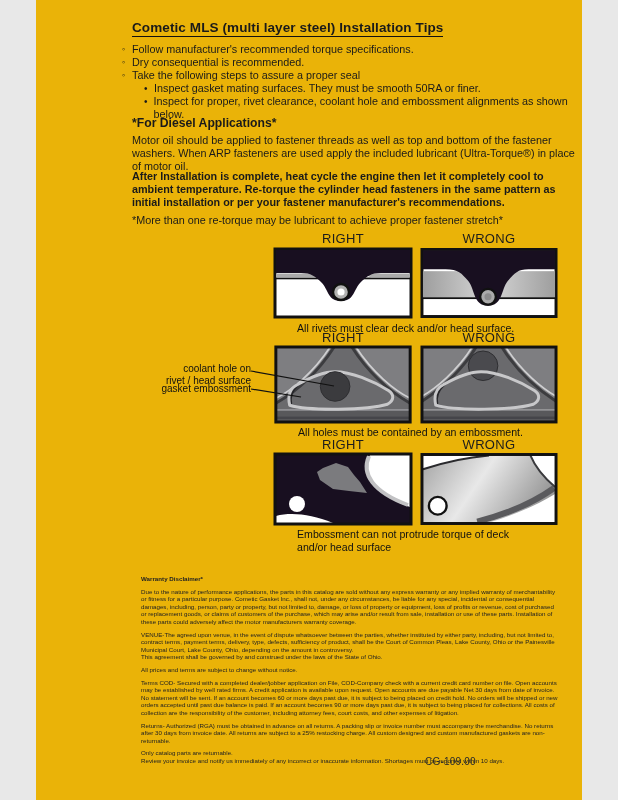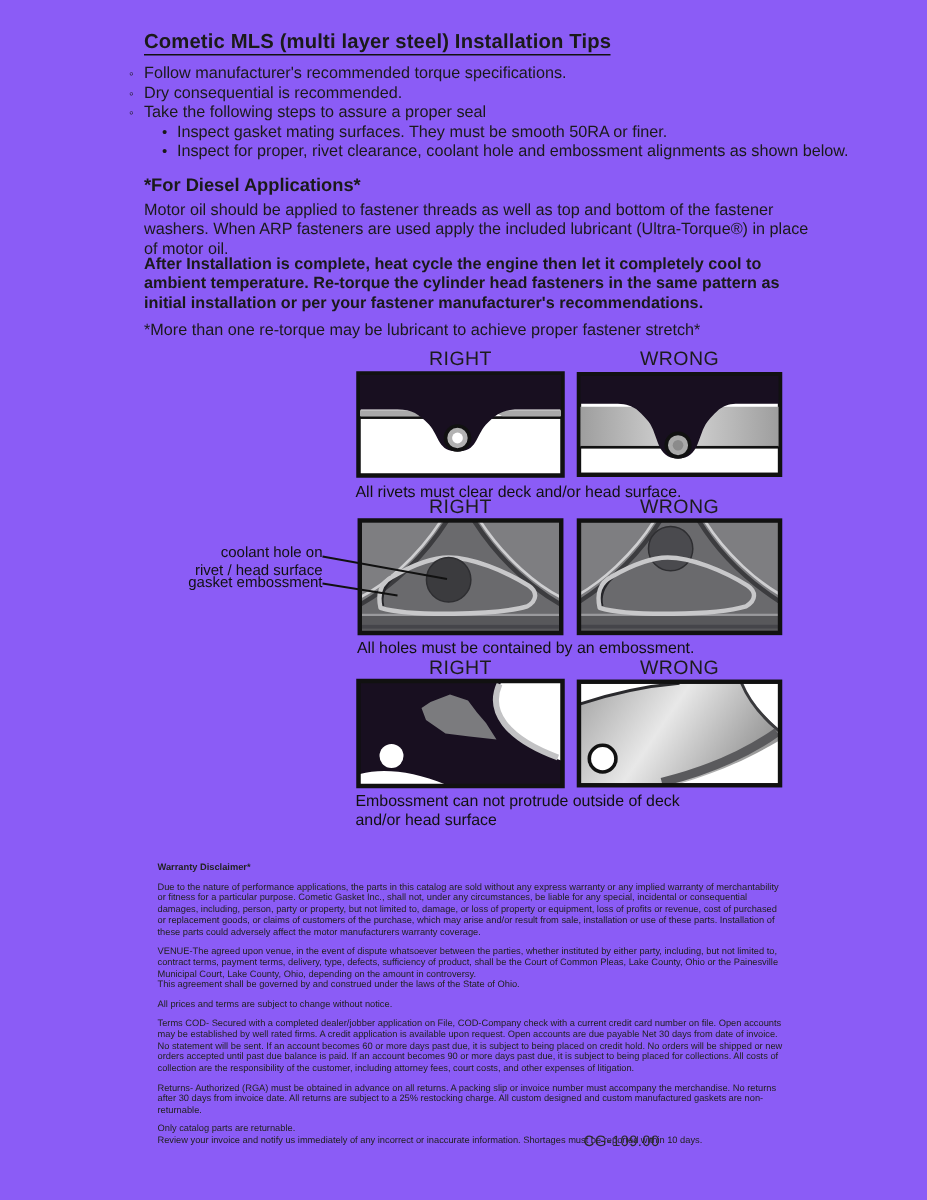--- a/index.html
+++ b/index.html
@@ -1,37 +1,37 @@
 <!DOCTYPE html>
 <html><head>
 <meta charset="utf-8">
 <style>
   html,body{margin:0;padding:0;background:#e8e8e8;}
   .page{
-    position:relative;width:618px;height:800px;background:#8b5cf6;
+    position:relative;width:546px;height:800px;background:#eab308;
     font-family:"Liberation Sans","DejaVu Sans",sans-serif;color:#1a1a1a;
     overflow:hidden;margin:0 auto;
   }
   .abs{position:absolute;}
   .title{
     top:20px;left:96px;font-size:13.5px;font-weight:bold;
     border-bottom:1.6px solid #111;padding-bottom:1px;letter-spacing:.1px;
   }
   .bullets{top:43px;left:86px;font-size:10.8px;line-height:13px;}
   .b-row{display:flex;}
   .b-mark{width:10px;font-size:9px;line-height:13px;}
   .sub{margin-left:22px;}
   .sub .b-mark{font-size:10px;}
   .h2{top:116px;left:96px;font-size:12.2px;font-weight:bold;}
   .para{left:96px;width:452px;font-size:10.8px;line-height:13px;}
   .p1{top:134px;}
   .p2{top:170px;font-weight:bold;}
   .p3{top:214px;}
   .figlabel{font-size:13px;text-align:center;color:#1c1c1c;letter-spacing:.3px;}
-  .caption{font-size:10.6px;line-height:13px;color:#111;}
+  .caption{font-size:10.6px;line-height:13px;color:#111;margin-left:24px;}
   .annot{font-size:10px;line-height:11.5px;text-align:right;color:#111;}
   .legal{left:105px;top:575px;width:420px;font-size:6.2px;line-height:7.6px;color:#222;}
   .legal .lh{font-weight:bold;margin-bottom:5px;}
   .legal .lp{margin-bottom:5px;}
   .legal .tight{margin-bottom:0;}
   .footer-code{left:389px;top:756px;font-size:10px;color:#2b2b2b;letter-spacing:.2px;}
   svg{display:block;}
 </style>
 </head>
 <body>
@@ -186,21 +186,21 @@
       <path d="M112,3 L137,3 L137,34 C124,22 117,13 112,3 Z" fill="#ffffff"></path>
       <path d="M112,3 C117,15 125,25 137,35" stroke="#3a3a3d" stroke-width="2" fill="none"></path>
       <path d="M70,71 L137,71 L137,42 C115,55 94,64 70,71 Z" fill="#ffffff"></path>
       <path d="M58,70 C90,62 115,51 136,36" stroke="#5a5a5d" stroke-width="6" fill="none"></path>
       <circle cx="18" cy="54" r="9" fill="#ffffff" stroke="#111" stroke-width="2.4"></circle>
       <rect x="2" y="2" width="136" height="70" fill="none" stroke="#111" stroke-width="3"></rect>
     </svg>
   </div>
 
   <div class="abs caption" style="top:528px;left:237px;">
-    <div>Embossment can not protrude outside of deck</div>
+    <div>Embossment can not protrude torque of deck</div>
     <div>and/or head surface</div>
   </div>
 
   <div class="abs legal">
     <div class="lh">Warranty Disclaimer*</div>
     <div class="lp">Due to the nature of performance applications, the parts in this catalog are sold without any express warranty or any implied warranty of merchantability or fitness for a particular purpose.  Cometic Gasket Inc., shall not, under any circumstances, be liable for any special, incidental or consequential damages, including, person, party or property, but not limited to, damage, or loss of property or equipment, loss of profits or revenue, cost of purchased or replacement goods, or claims of customers of the purchase, which may arise and/or result from sale, installation or use of these parts.  Installation of these parts could adversely affect the motor manufacturers warranty coverage.</div>
     <div class="tight">VENUE-The agreed upon venue, in the event of dispute whatsoever between the parties, whether instituted by either party, including, but not limited to, contract terms, payment terms, delivery, type, defects, sufficiency of product, shall be the Court of Common Pleas, Lake County, Ohio or the Painesville Municipal Court, Lake County, Ohio, depending on the amount in controversy.</div>
     <div class="lp">This agreement shall be governed by and construed under the laws of the State of Ohio.</div>
     <div class="lp">All prices and terms are subject to change without notice.</div>
     <div class="lp">Terms COD- Secured with a completed dealer/jobber application on File, COD-Company check with a current credit card number on file.  Open accounts may be established by well rated firms.  A credit application is available upon request.  Open accounts are due payable Net 30 days from date of invoice.  No statement will be sent.  If an account becomes 60 or more days past due, it is subject to being placed on credit hold.  No orders will be shipped or new orders accepted until past due balance is paid.  If an account becomes 90 or more days past due, it is subject to being placed for collections.  All costs of collection are the responsibility of the customer, including attorney fees, court costs, and other expenses of litigation.</div>

